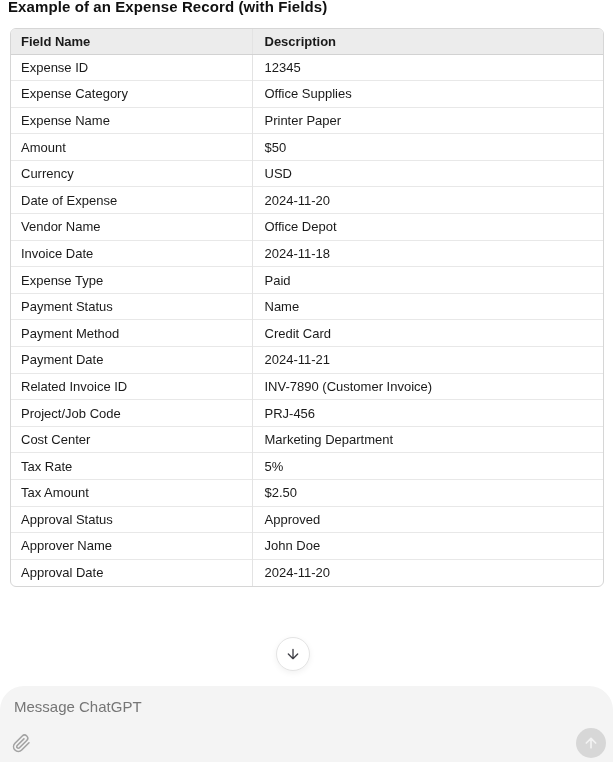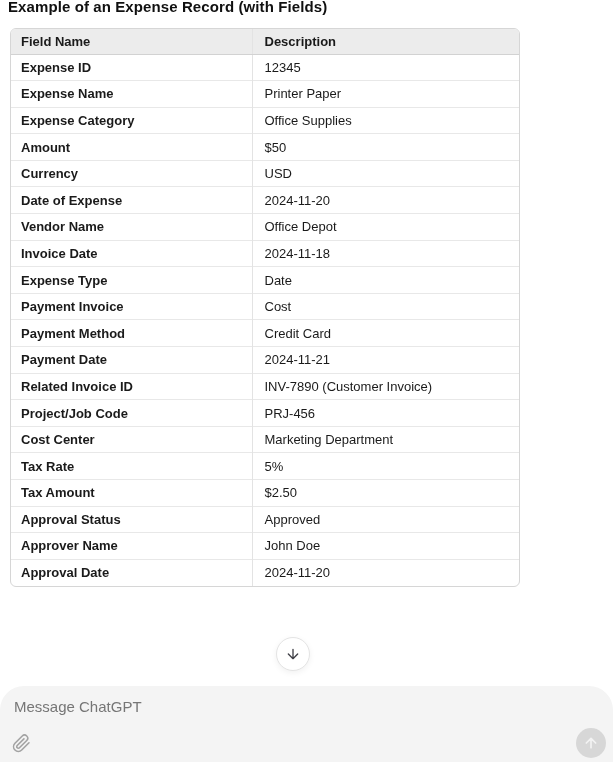--- a/index.html
+++ b/index.html
@@ -24,21 +24,21 @@
     font-size: 15px;
     font-weight: 700;
     letter-spacing: 0.1px;
     color: #101010;
     white-space: nowrap;
   }
   .table-wrap {
     position: absolute;
     left: 10px;
     top: 28px;
-    width: 510px;
+    width: 594px;
     border: 1px solid #d6d6d6;
     border-radius: 6px;
     overflow: hidden;
     background: #ffffff;
   }
   table.expense-table {
     width: 100%;
     border-collapse: collapse;
     table-layout: fixed;
     font-size: 13px;
@@ -60,21 +60,21 @@
     color: #1a1a1a;
     white-space: nowrap;
     overflow: hidden;
   }
   table.expense-table thead th:first-child,
   table.expense-table td:first-child {
     border-right: 1px solid #e3e3e3;
   }
   table.expense-table th:last-child,
   table.expense-table td:last-child { padding-left: 12px; }
-  table.expense-table td:first-child { font-weight: 700; }
+  table.expense-table td:first-child { font-weight: 400; }
   table.expense-table tbody tr:first-child td { border-top: none; }
 
   .scroll-down-btn {
     position: absolute;
     left: 276px;
     top: 637px;
     width: 34px;
     height: 34px;
     border-radius: 50%;
     background: #ffffff;
@@ -145,28 +145,28 @@
           <th>Field Name</th>
           <th>Description</th>
         </tr>
       </thead>
       <tbody>
           <tr>
             <td>Expense ID</td>
             <td>12345</td>
           </tr>
           <tr>
+            <td>Expense Category</td>
+            <td>Office Supplies</td>
+          </tr>
+          <tr>
             <td>Expense Name</td>
             <td>Printer Paper</td>
           </tr>
           <tr>
-            <td>Expense Category</td>
-            <td>Office Supplies</td>
-          </tr>
-          <tr>
             <td>Amount</td>
             <td>$50</td>
           </tr>
           <tr>
             <td>Currency</td>
             <td>USD</td>
           </tr>
           <tr>
             <td>Date of Expense</td>
             <td>2024-11-20</td>
@@ -174,25 +174,25 @@
           <tr>
             <td>Vendor Name</td>
             <td>Office Depot</td>
           </tr>
           <tr>
             <td>Invoice Date</td>
             <td>2024-11-18</td>
           </tr>
           <tr>
             <td>Expense Type</td>
-            <td>Date</td>
-          </tr>
-          <tr>
-            <td>Payment Invoice</td>
-            <td>Cost</td>
+            <td>Paid</td>
+          </tr>
+          <tr>
+            <td>Payment Status</td>
+            <td>Name</td>
           </tr>
           <tr>
             <td>Payment Method</td>
             <td>Credit Card</td>
           </tr>
           <tr>
             <td>Payment Date</td>
             <td>2024-11-21</td>
           </tr>
           <tr>

